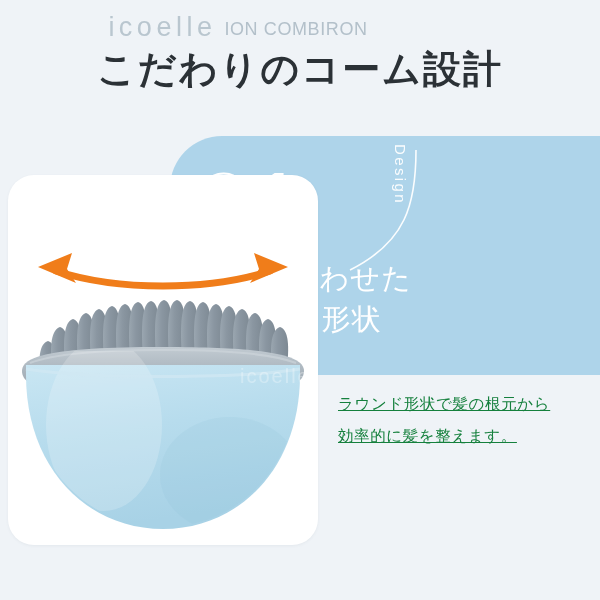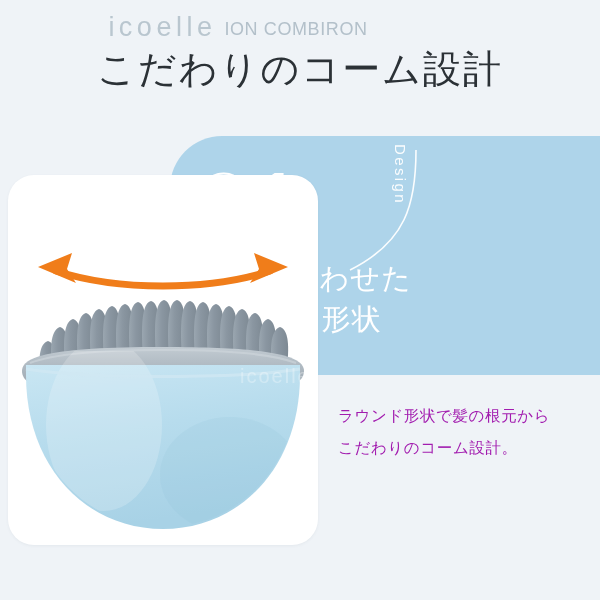--- a/index.html
+++ b/index.html
@@ -54,21 +54,21 @@
 
   .page-title {
     position: absolute;
     top: 48px;
     left: 0;
     width: 600px;
     text-align: center;
     font-size: 38px;
     letter-spacing: 2px;
     color: #2b3136;
-    font-weight: 400;
+    font-weight: 700;
     line-height: 1.15;
     white-space: nowrap;
   }
 
   
   .blue-panel {
     position: absolute;
     left: 170px;
     top: 136px;
     width: 430px;
@@ -134,27 +134,28 @@
   .photo-svg {
     position: absolute;
     left: 0;
     top: 0;
   }
 
   
   .body-copy {
     position: absolute;
     left: 338px;
-    top: 400px;
+    top: 388px;
     width: 250px;
-    color: #a21caf;
+    color: #15803d;
     font-size: 15.5px;
     line-height: 2.07;
     letter-spacing: 0.6px;
     font-weight: 400;
+    text-decoration: underline;
   }
   .body-copy div { white-space: nowrap; }
 </style>
 </head>
 <body>
 
 <div id="stage">
 
   <div class="brand-row">
     <span class="brand-mark">icoelle</span><span class="brand-sub">ION COMBIRON</span>
@@ -245,16 +246,16 @@
         </g>
         <path d="M18 194 C 80 204, 230 204, 292 194" fill="none" stroke="#cfe7f3" stroke-width="3" opacity="0.8"></path>
       </g>
 
       <text x="232" y="208" font-family="Liberation Sans, sans-serif" font-size="20" letter-spacing="2" fill="#ffffff" opacity="0.30">icoelle</text>
     </svg>
   </div>
 
   <div class="body-copy">
     <div>ラウンド形状で髪の根元から</div>
-    <div>こだわりのコーム設計。</div>
+    <div>効率的に髪を整えます。</div>
   </div>
 
 </div>
 
 </body></html>

